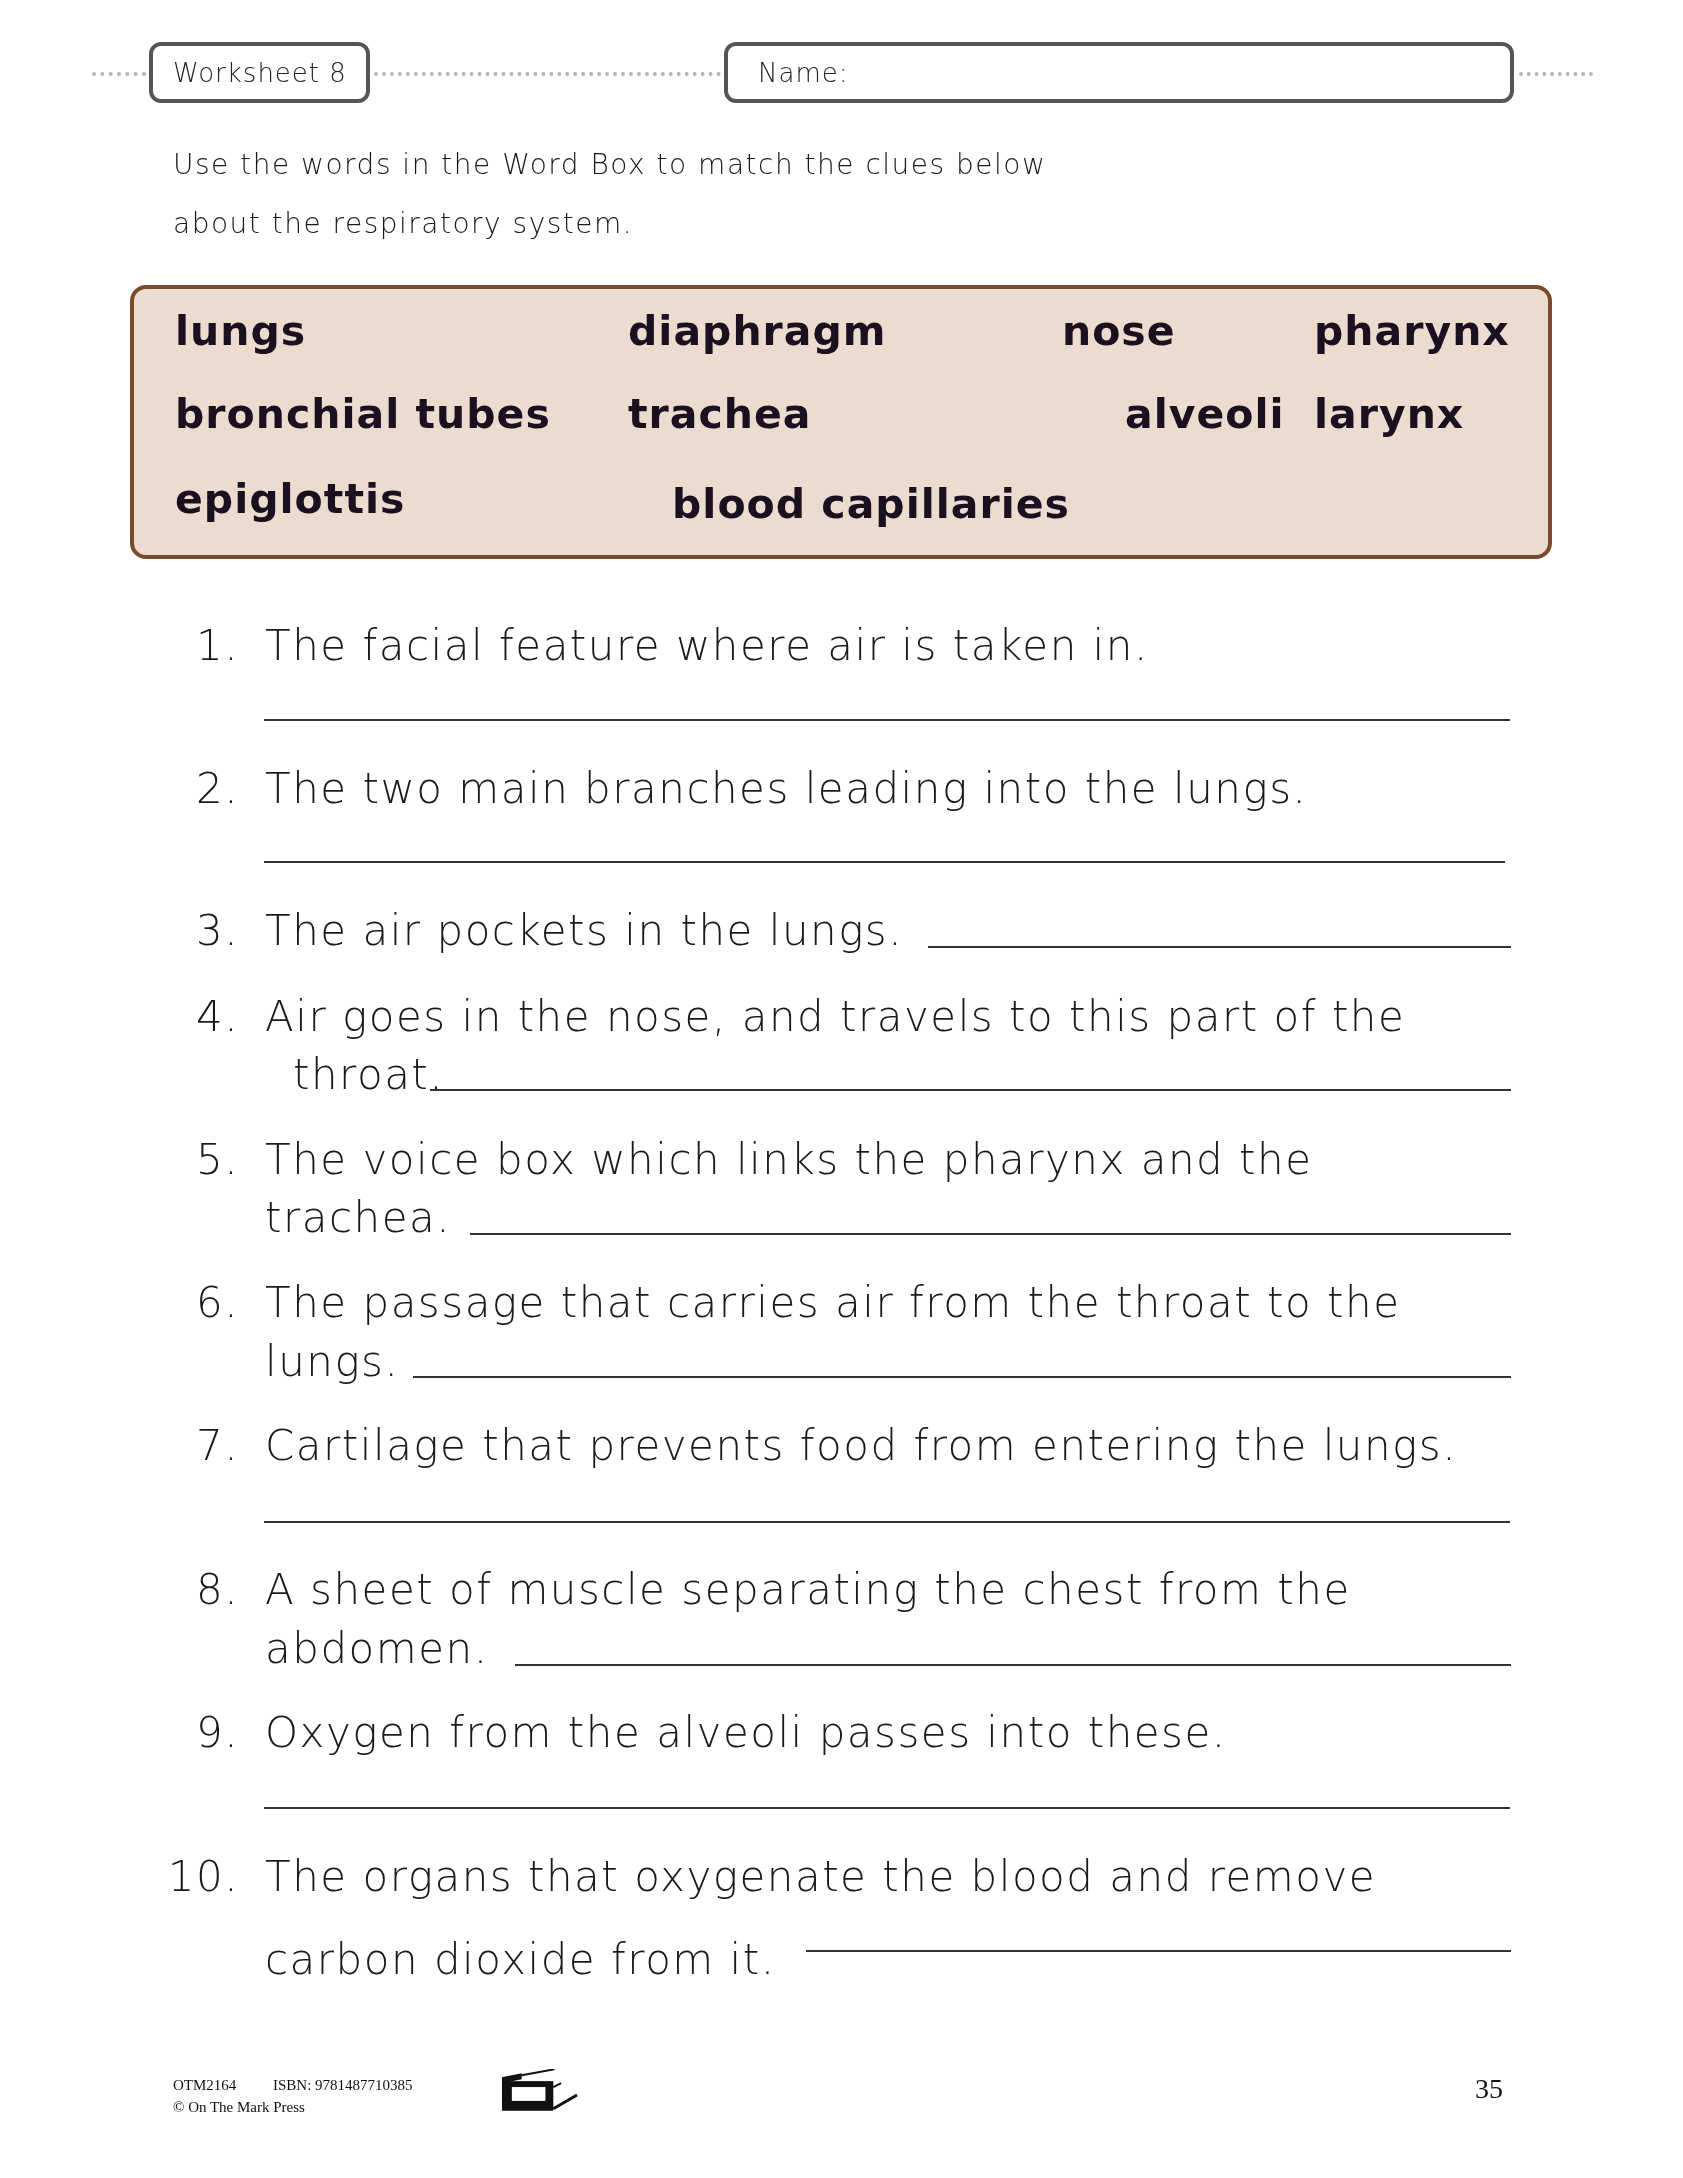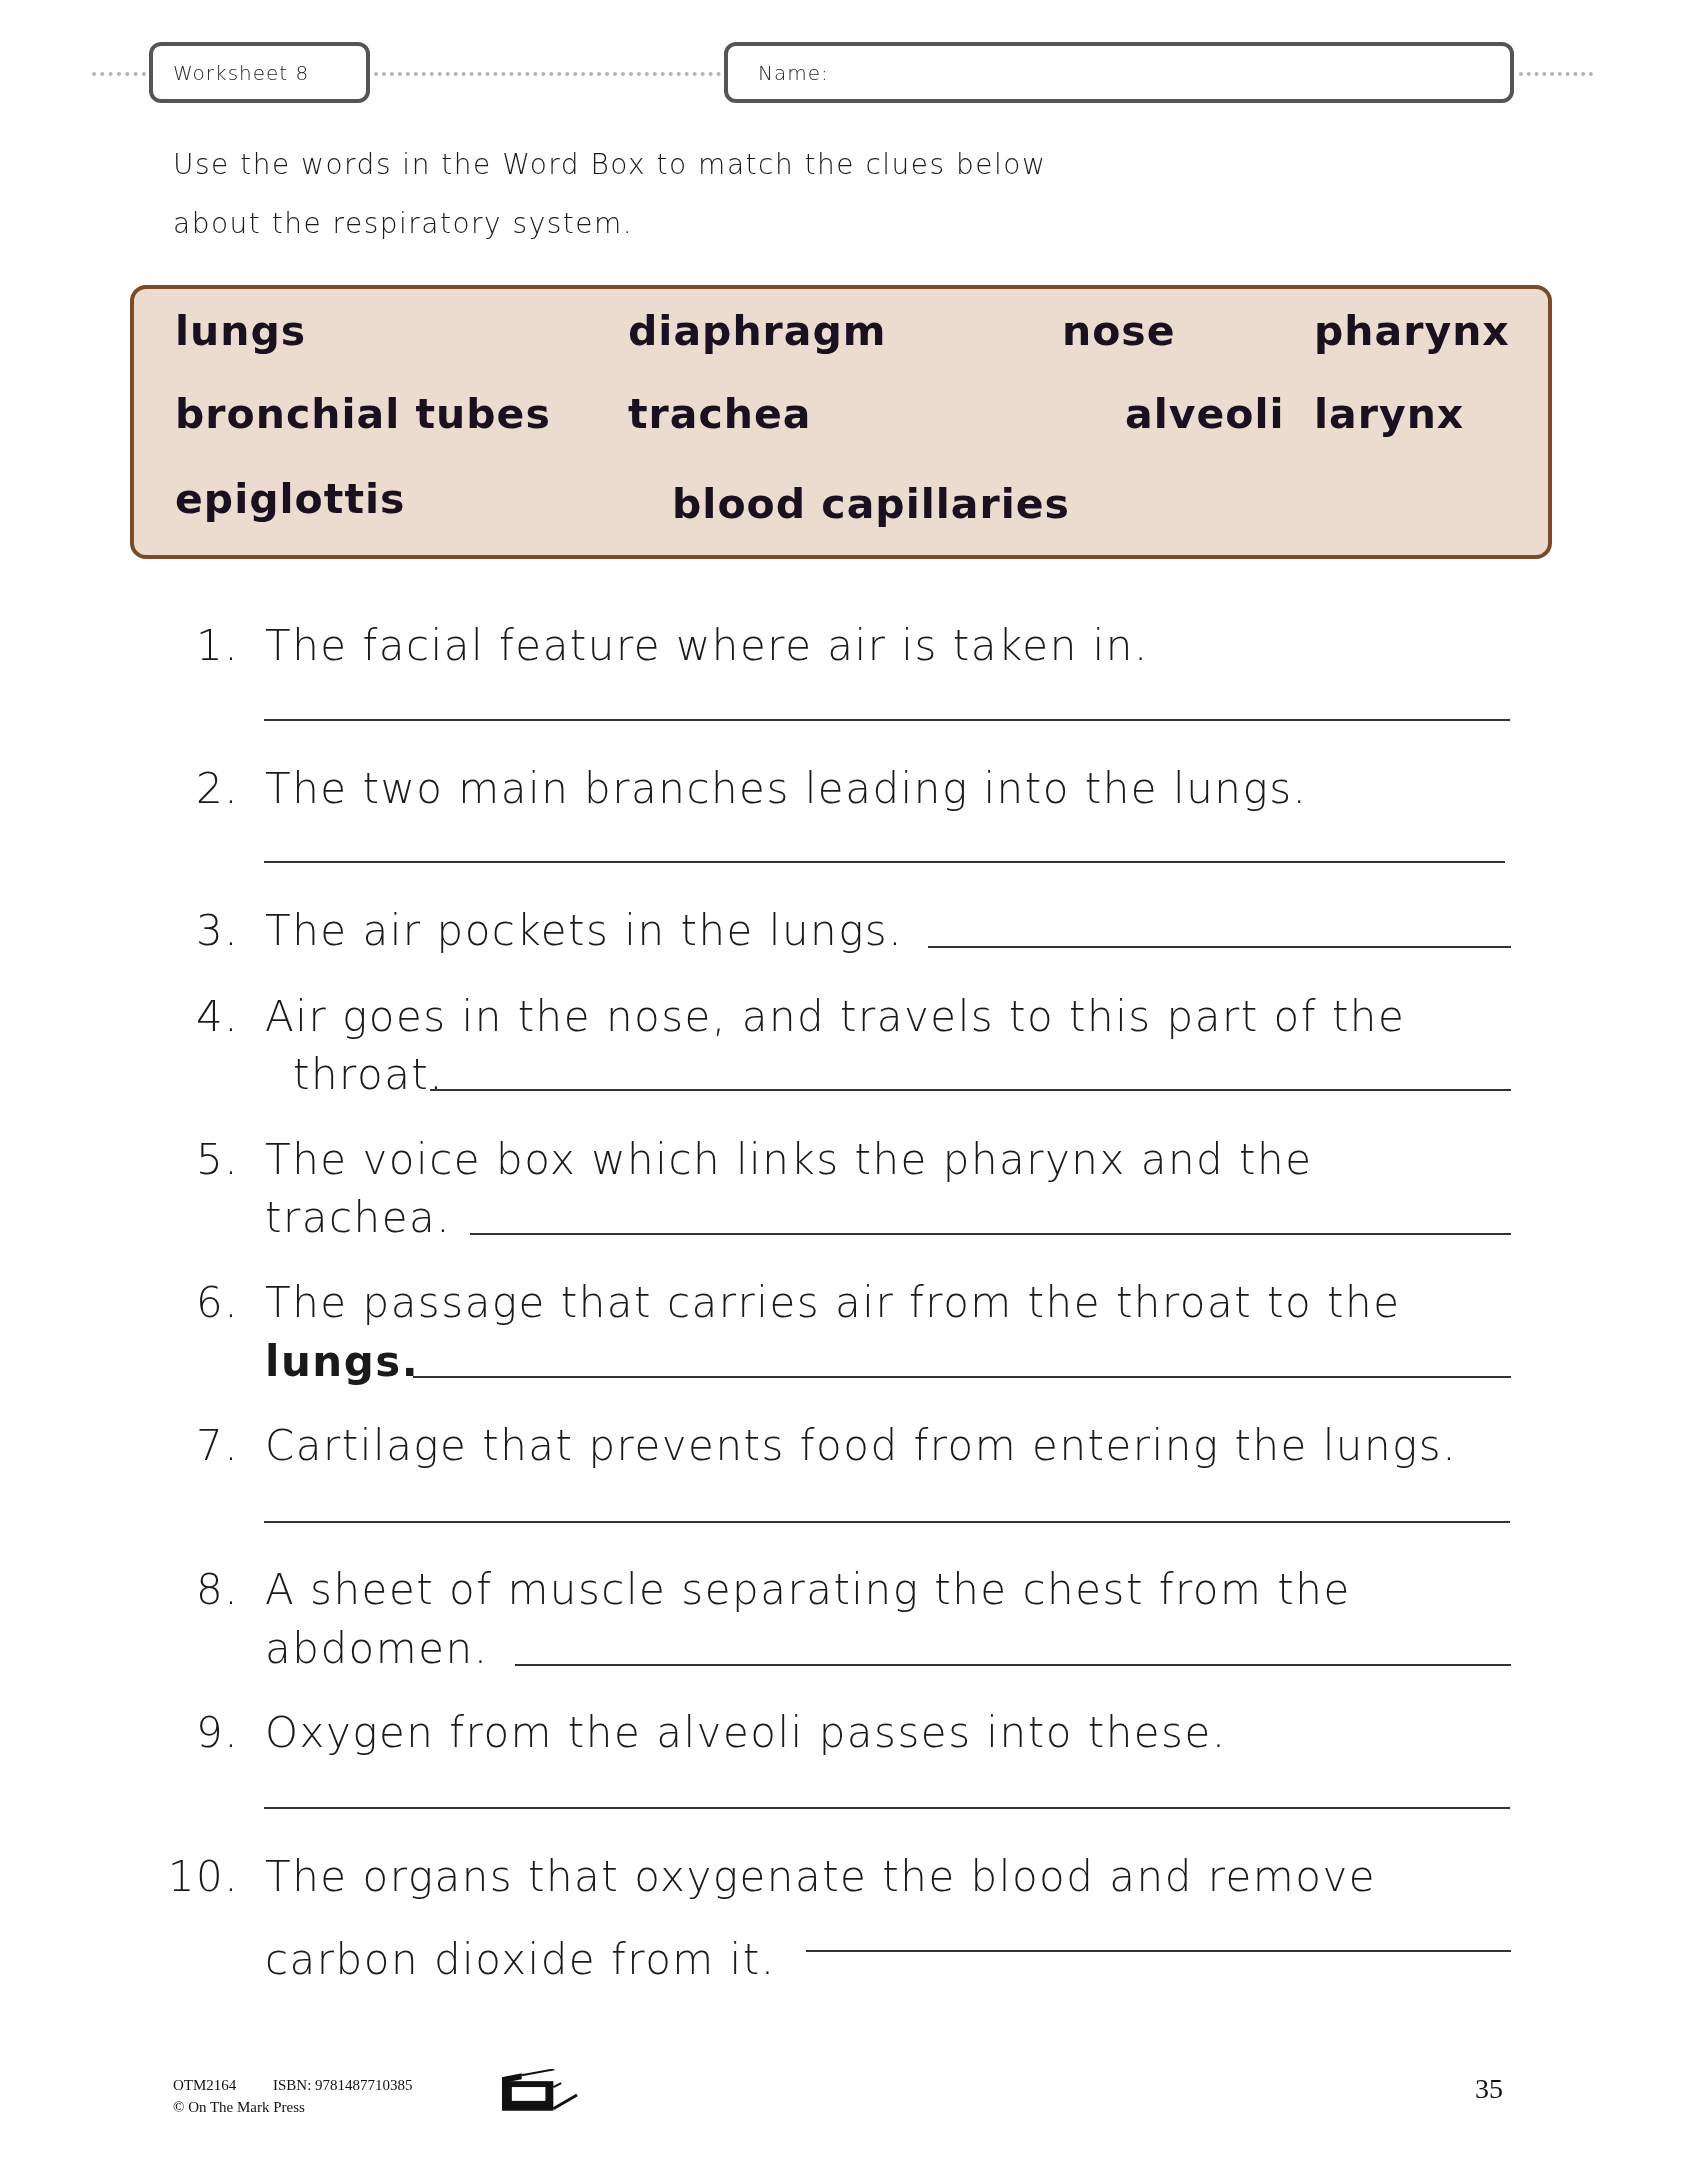--- a/index.html
+++ b/index.html
@@ -5,21 +5,21 @@
   html, body { margin:0; padding:0; }
   body {
     width:1683px; height:2178px; background:#ffffff; position:relative; overflow:hidden;
     font-family:"DejaVu Sans", sans-serif; color:#111;
   }
   .abs { position:absolute; }
   .dots { position:absolute; height:0; border-top:4px dotted #b5b5b5; top:72px; }
   .hdr-box {
     position:absolute; top:42px; height:61px; box-sizing:border-box;
     border:4px solid #555; border-radius:12px; background:#fff;
-    font-family:"DejaVu Sans", sans-serif; font-weight:200; font-size:20px; letter-spacing:1px; color:#222;
+    font-family:"DejaVu Sans", sans-serif; font-weight:200; font-size:26px; letter-spacing:1px; color:#222;
     display:flex; align-items:center;
   }
   .instr {
     position:absolute; left:173px; top:135px; width:1366px;
     font-size:28px; line-height:59px; letter-spacing:1.5px; font-weight:300; color:#1a1a1a;
     font-family:"DejaVu Sans", sans-serif;
   }
   .wordbox {
     position:absolute; left:130px; top:285px; width:1422px; height:274px; box-sizing:border-box;
     border:4px solid #7a4a2a; border-radius:16px; background:#ecdcd0;
@@ -84,21 +84,21 @@
 <span class="q-text" style="left:265px; top:1054px;margin-left:28px;">throat.</span>
 <div class="ans-line" style="left:430px; width:1081px; top:1089px;"></div>
 
 <span class="q-num" style="left:158px; top:1139px;">5.</span>
 <span class="q-text" style="left:265px; top:1139px;">The voice box which links the pharynx and the</span>
 <span class="q-text" style="left:265px; top:1197px;">trachea.</span>
 <div class="ans-line" style="left:470px; width:1041px; top:1233px;"></div>
 
 <span class="q-num" style="left:158px; top:1282px;">6.</span>
 <span class="q-text" style="left:265px; top:1282px;">The passage that carries air from the throat to the</span>
-<span class="q-text" style="left:265px; top:1341px;font-weight:bold;">lungs.</span>
+<span class="q-text" style="left:265px; top:1341px;">lungs.</span>
 <div class="ans-line" style="left:413px; width:1098px; top:1376px;"></div>
 
 <span class="q-num" style="left:158px; top:1425px;">7.</span>
 <span class="q-text" style="left:265px; top:1425px;">Cartilage that prevents food from entering the lungs.</span>
 <div class="ans-line" style="left:264px; width:1246px; top:1521px;"></div>
 
 <span class="q-num" style="left:158px; top:1569px;">8.</span>
 <span class="q-text" style="left:265px; top:1569px;">A sheet of muscle separating the chest from the</span>
 <span class="q-text" style="left:265px; top:1628px;">abdomen.</span>
 <div class="ans-line" style="left:515px; width:996px; top:1664px;"></div>

